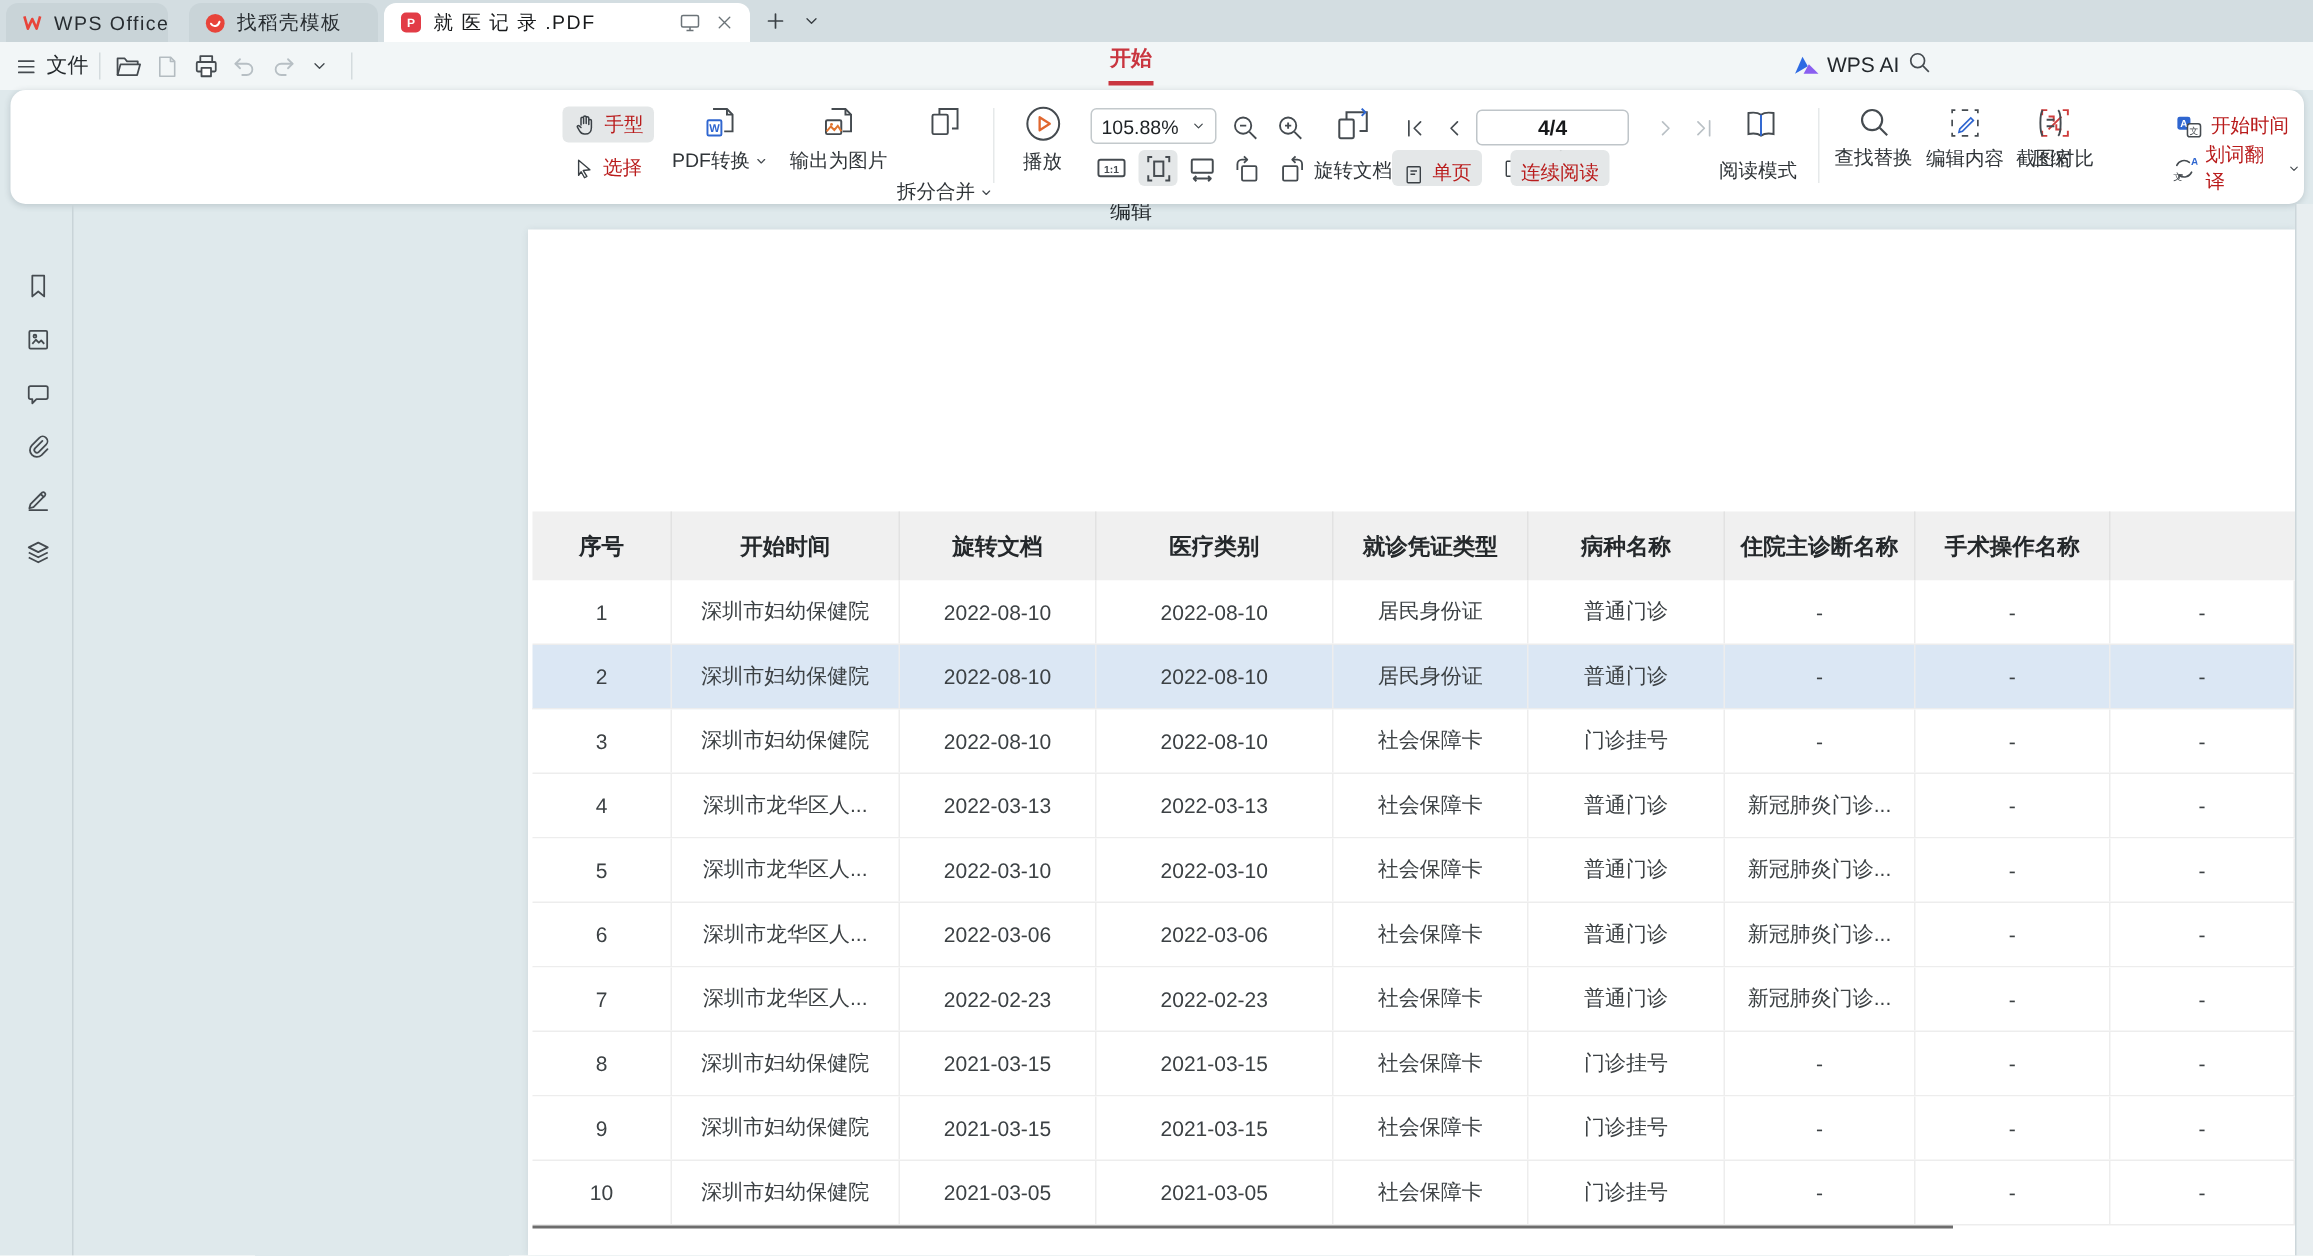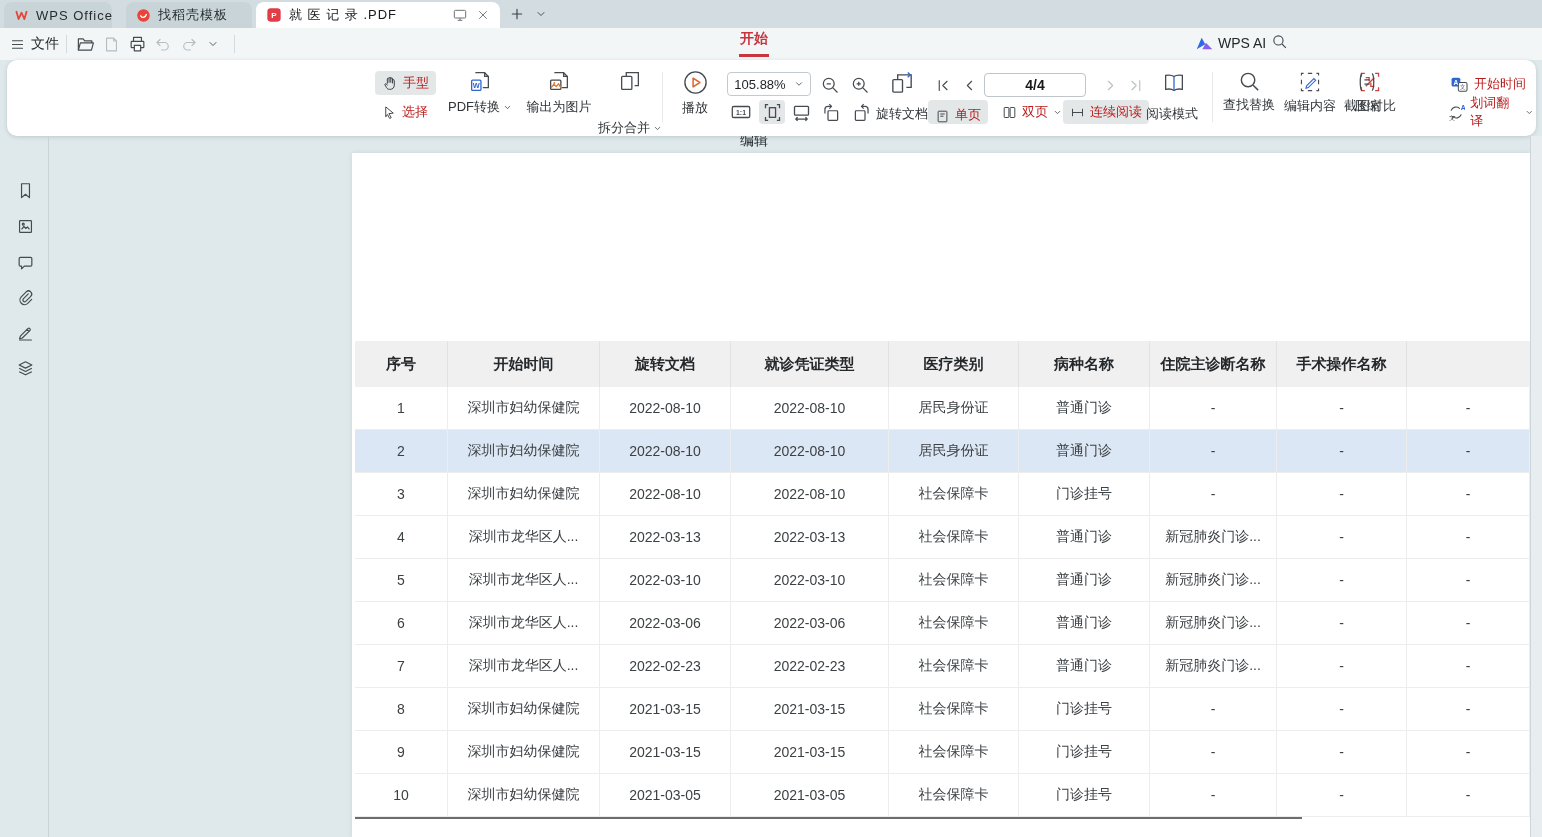--- a/index.html
+++ b/index.html
@@ -366,21 +366,21 @@
   <div class="hbtn" style="left:988px;top:40px;">
     <svg width="15" height="15" viewBox="0 0 24 24" fill="none" stroke="#3a4045" stroke-width="1.5">
         <rect x="3.5" y="4" width="7.5" height="16" rx="1"></rect>
         <rect x="13" y="4" width="7.5" height="16" rx="1"></rect>
       </svg>
     <span>双页</span>
     <svg width="9" height="9" viewBox="0 0 24 24" fill="none" stroke="#454b50" stroke-width="2.2" stroke-linecap="round" stroke-linejoin="round">
         <path d="M6 9l6 6 6-6"></path>
       </svg>
   </div>
-  <div class="hbtn sel" style="left:1056px;top:40px;">
+  <div class="hbtn sel" style="left:1000px;top:40px;flex-direction:column;">
     <svg width="15" height="15" viewBox="0 0 24 24" fill="none" stroke="#3a4045" stroke-width="1.5">
         <path d="M4 6v12M20 6v12M4 12h16"></path>
       </svg>
     <span>连续阅读</span>
   </div>
   <span class="rlabel" style="position:absolute;left:1139px;top:45px;">阅读模式</span>
 
   <div class="gdiv" style="left:1205px;"></div>
 
   <div class="vbtn" style="left:1206px;top:10px;width:72px;">
@@ -481,22 +481,22 @@
   </div>
 </div>
 
 <div class="canvas">
   <div class="page">
     <div class="dtable">
       <div class="thr">
           <div class="th">序号</div>
           <div class="th">开始时间</div>
           <div class="th">旋转文档</div>
+          <div class="th">医疗类别</div>
           <div class="th">就诊凭证类型</div>
-          <div class="th">医疗类别</div>
           <div class="th">病种名称</div>
           <div class="th">住院主诊断名称</div>
           <div class="th">手术操作名称</div>
         </div>
       <div>
           <div class="tr">
             <div class="td">1</div>
             <div class="td">深圳市妇幼保健院</div>
             <div class="td">2022-08-10</div>
             <div class="td">2022-08-10</div>

